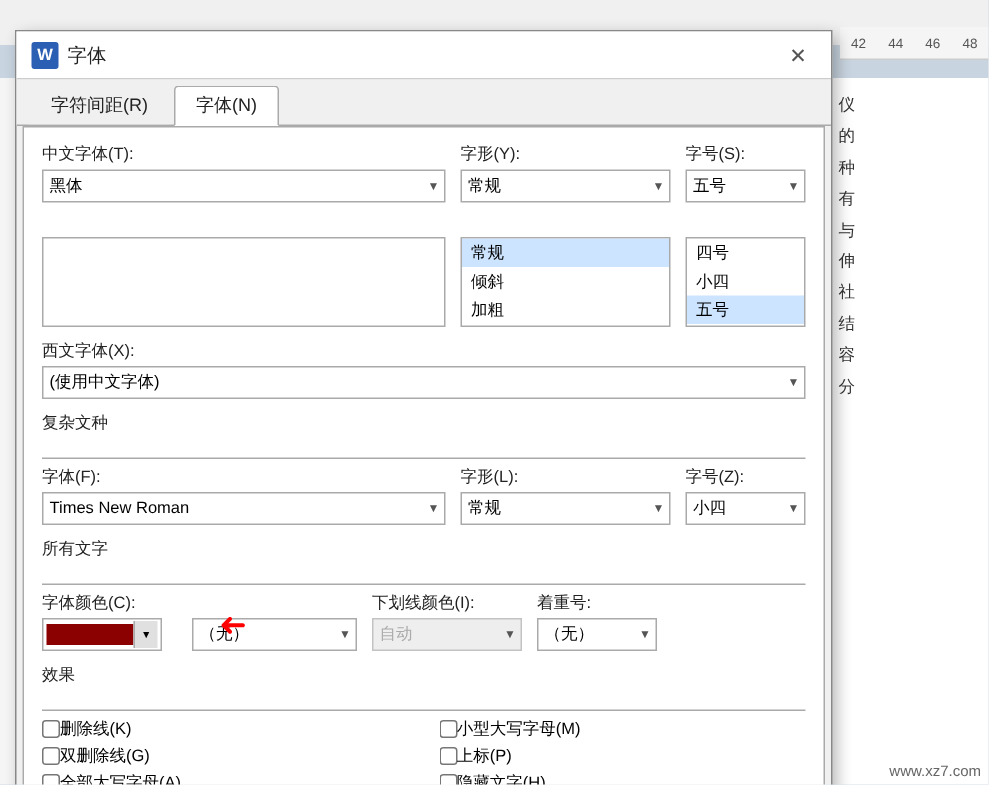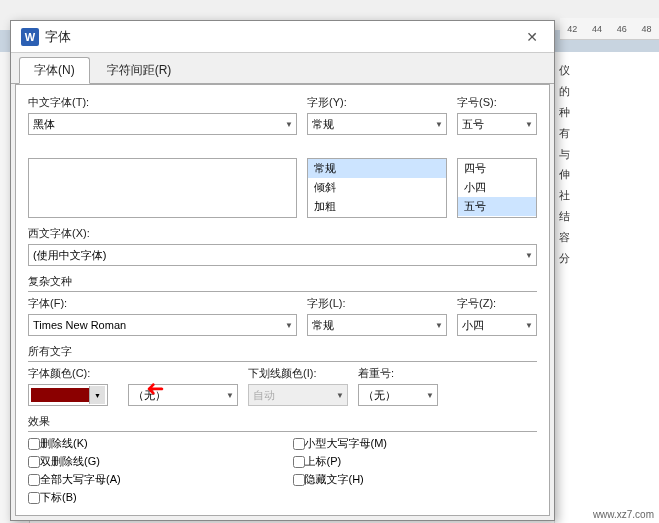--- a/index.html
+++ b/index.html
@@ -227,21 +227,21 @@
       background: #cce4ff;
     }
 
     
     .section-label {
       font-size: 11px;
       color: #222;
       margin-top: 8px;
       margin-bottom: 4px;
       border-bottom: 1px solid #aaa;
-      padding-bottom: 2px;
+      padding-bottom: 16px;
     }
 
     
     .color-picker-btn {
       height: 22px;
       width: 80px;
       border: 1px solid #aaa;
       background: white;
       cursor: pointer;
       display: flex;
@@ -375,22 +375,22 @@
     <div class="dialog-title-left">
       <div class="word-icon">
         <span>W</span>
       </div>
       <span class="dialog-title-text">字体</span>
     </div>
     <button class="close-btn">✕</button>
   </div>
 
   <div class="dialog-tabs">
+    <div class="tab">字符间距(R)</div>
     <div class="tab active">字体(N)</div>
-    <div class="tab">字符间距(R)</div>
   </div>
 
   <div class="dialog-body">
 
     <div class="form-row">
       <div class="form-group flex1">
         <label class="form-label">中文字体(T):</label>
         <div class="select-wrapper">
           <select class="form-select">
             <option>黑体</option>

